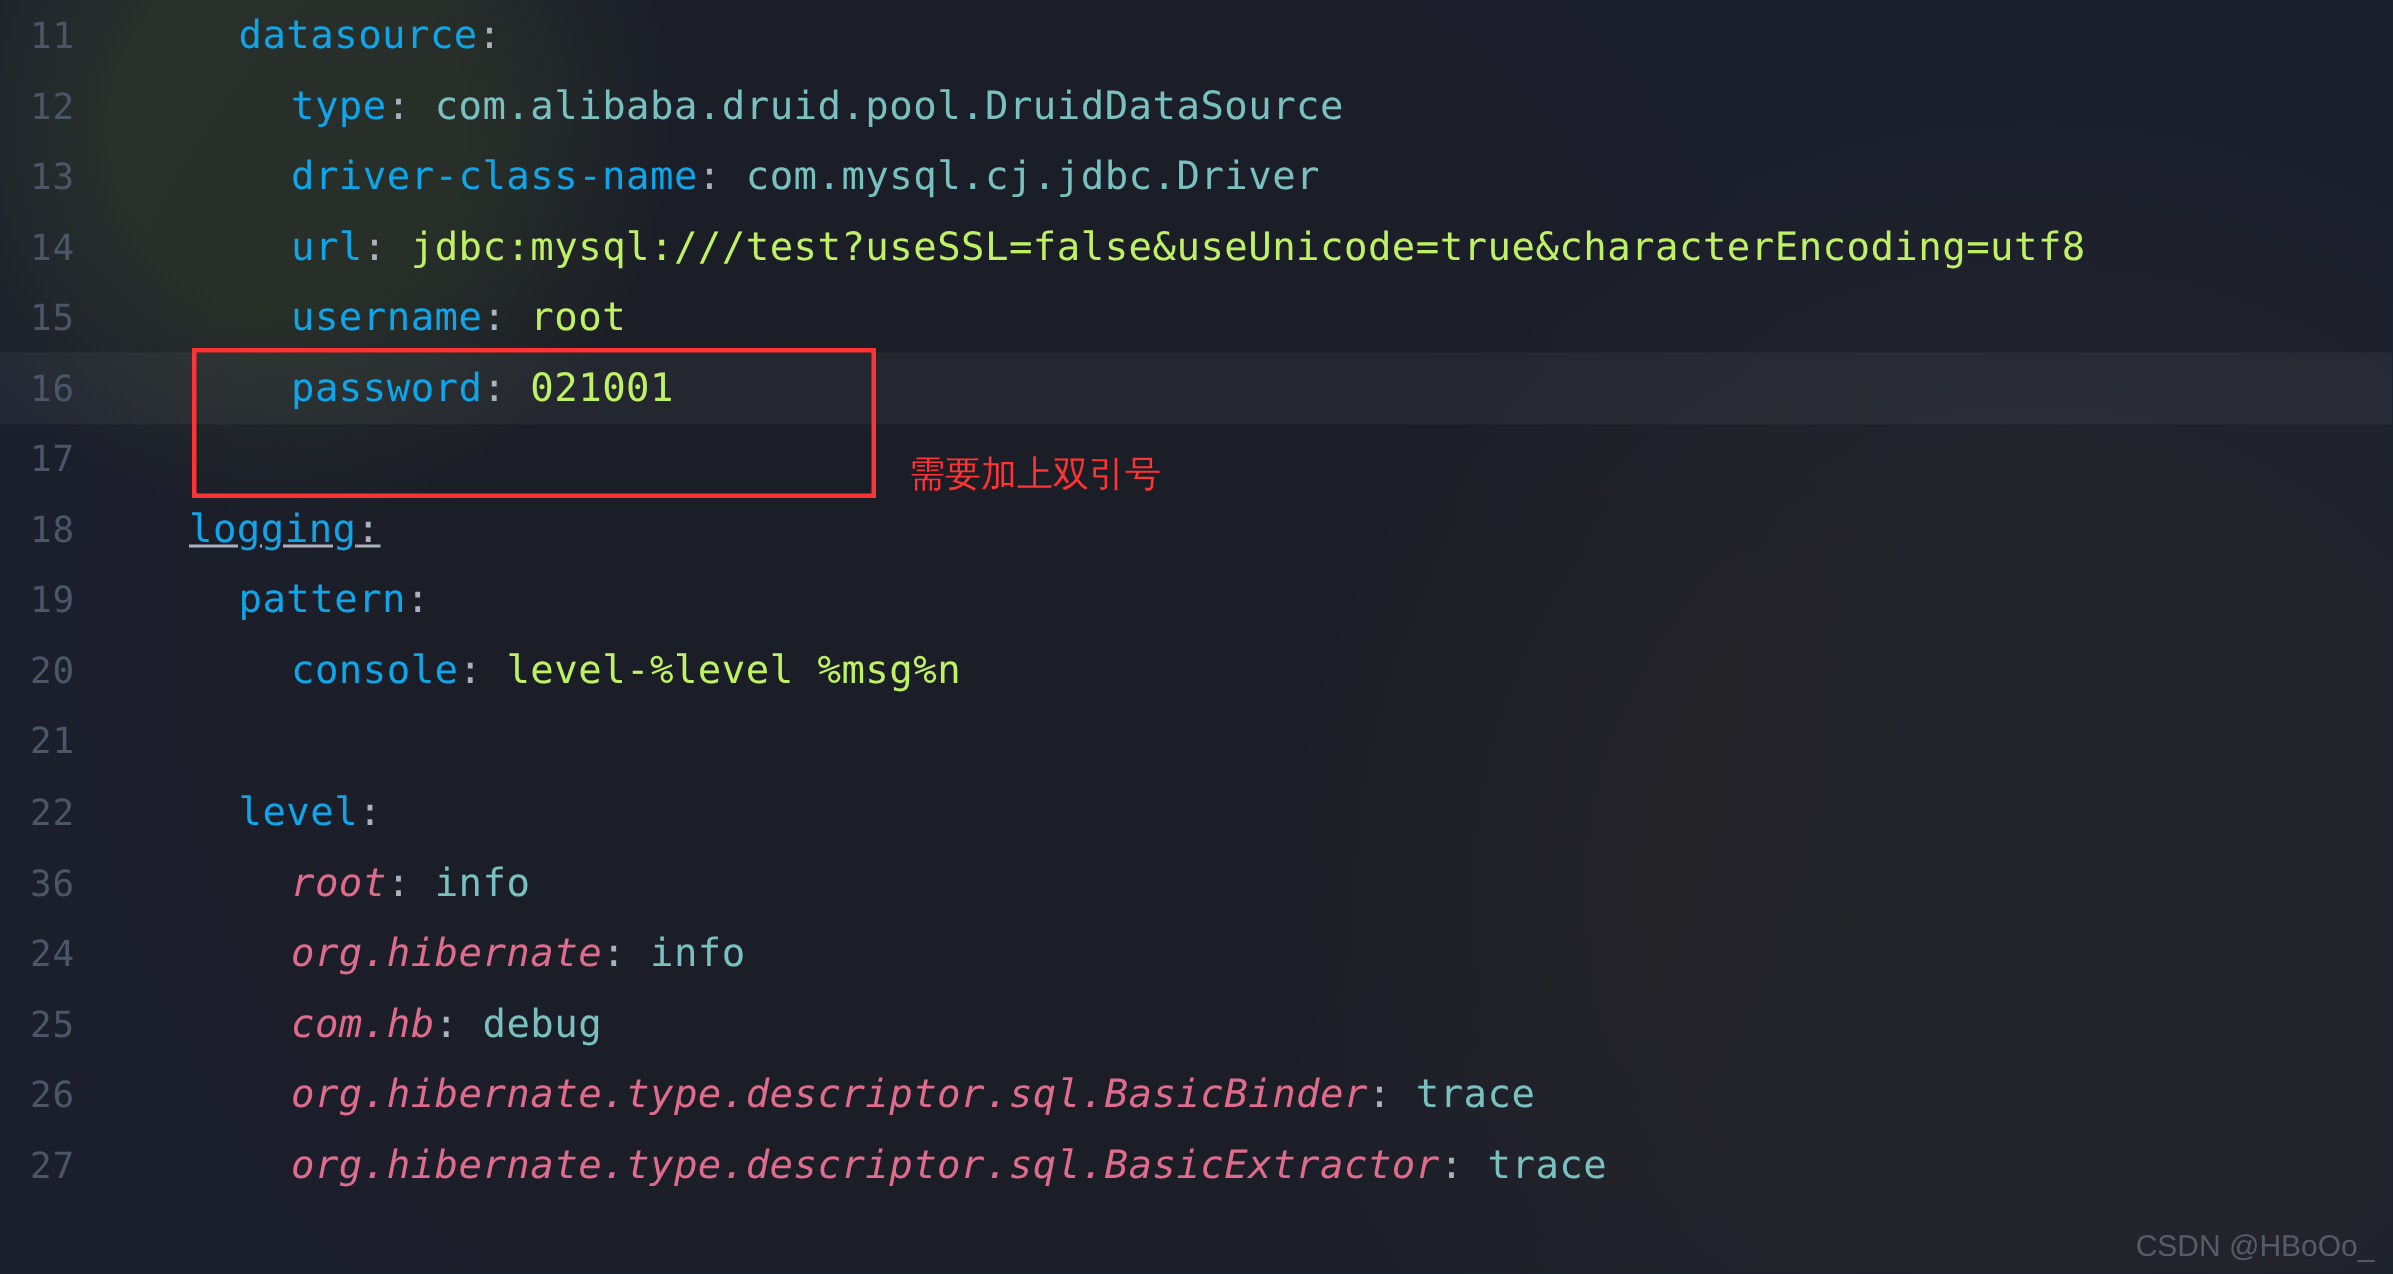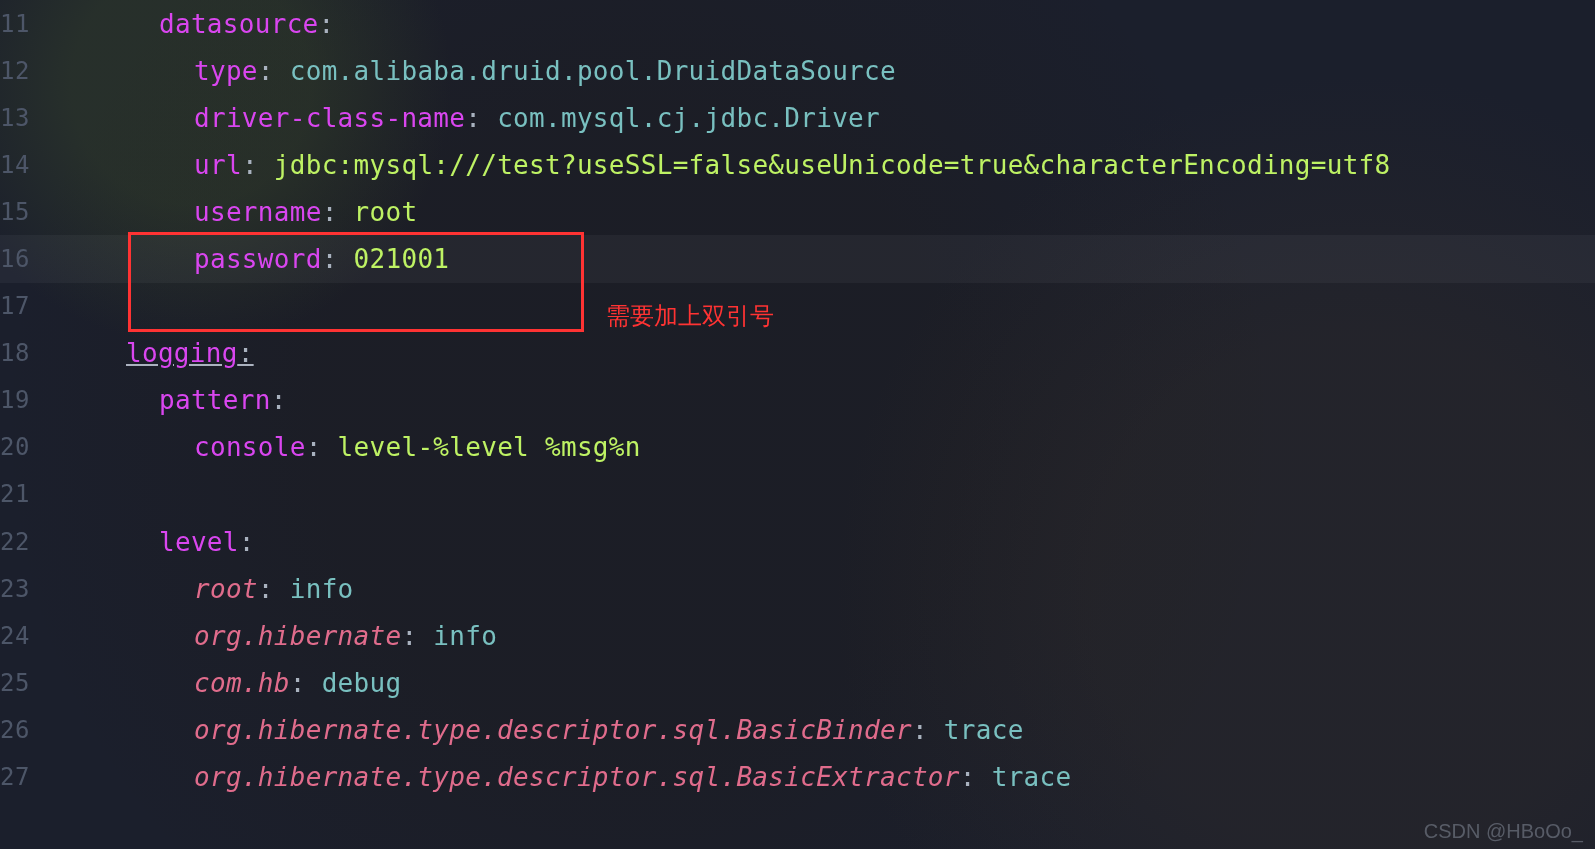--- a/index.html
+++ b/index.html
@@ -5,24 +5,24 @@
   html,body{margin:0;padding:0;width:1595px;height:849px;overflow:hidden;background:#1e2230;font-family:Menlo,Consolas,"DejaVu Sans Mono",monospace;}
   .editor{position:relative;width:100%;height:100%;}
   .bg-tint{position:absolute;inset:0;background:
     radial-gradient(circle at 12% 10%, rgba(70,90,40,0.28) 0 120px, transparent 260px),
     radial-gradient(circle at 85% 70%, rgba(60,50,40,0.25) 0 260px, transparent 520px),
     radial-gradient(circle at 40% 50%, rgba(30,25,20,0.25) 0 320px, transparent 640px),
     linear-gradient(#1b1f2c,#1b1f2c);
   }
   .code{position:absolute;inset:0;}
   .line{display:flex;align-items:center;height:47.1px;}
-  .gutter{width:70px;flex:0 0 70px;text-align:left;padding-right:24px;color:#4d5668;font-size:24px;font-weight:500;letter-spacing:0.5px;user-select:none;}
+  .gutter{width:70px;flex:0 0 70px;text-align:center;padding-right:24px;color:#4d5668;font-size:24px;font-weight:500;letter-spacing:0.5px;user-select:none;}
   .content{flex:1;white-space:pre;font-size:26px;letter-spacing:0.3px;color:#abb2bf;position:relative;}
   .line.hl{background:rgba(255,255,255,0.045);}  
-  .tok-key{color:#d946ef;font-weight:500;}
+  .tok-key{color:#0ea5e9;font-weight:500;}
   .tok-key-italic{color:#e06c8c;font-style:italic;font-weight:500;}
   .tok-punc{color:#a9b2bf;}
   .tok-str{color:#79c0c0;}
   .tok-val{color:#bef264;}
   .indent1{padding-left:32px;text-decoration:underline;}
   .indent2{padding-left:65px;}
   .indent3{padding-left:100px;}
   .red-box{position:absolute;border:3px solid #f33;pointer-events:none;}
   .annotation{position:absolute;color:#f33;font-family:"PingFang SC","Microsoft YaHei",sans-serif;font-size:24px;}
   .watermark{position:absolute;right:12px;bottom:6px;color:#6e7480;font-size:20px;font-family:Arial,sans-serif;opacity:0.7;}
@@ -75,21 +75,21 @@
       </div>
       <div class="line">
         <div class="gutter">21</div>
         <div class="content indent0"></div>
       </div>
       <div class="line">
         <div class="gutter">22</div>
         <div class="content indent2"><span class="tok-key">level</span><span class="tok-punc">:</span></div>
       </div>
       <div class="line">
-        <div class="gutter">23</div>
+        <div class="gutter">36</div>
         <div class="content indent3"><span class="tok-key-italic">root</span><span class="tok-punc">: </span><span class="tok-str">info</span></div>
       </div>
       <div class="line">
         <div class="gutter">24</div>
         <div class="content indent3"><span class="tok-key-italic">org.hibernate</span><span class="tok-punc">: </span><span class="tok-str">info</span></div>
       </div>
       <div class="line">
         <div class="gutter">25</div>
         <div class="content indent3"><span class="tok-key-italic">com.hb</span><span class="tok-punc">: </span><span class="tok-str">debug</span></div>
       </div>

